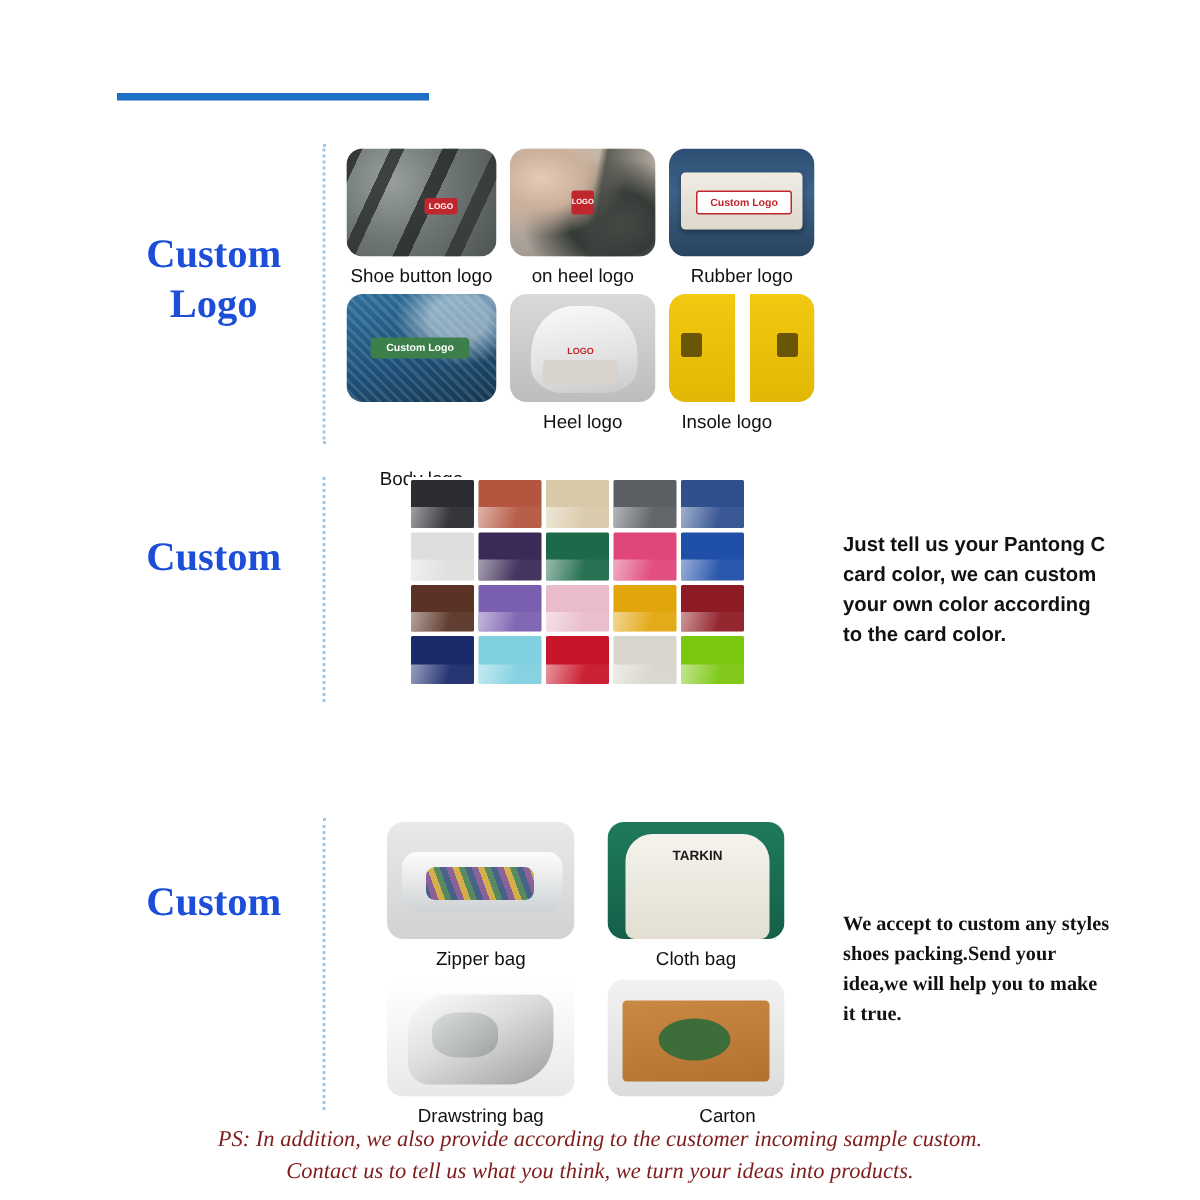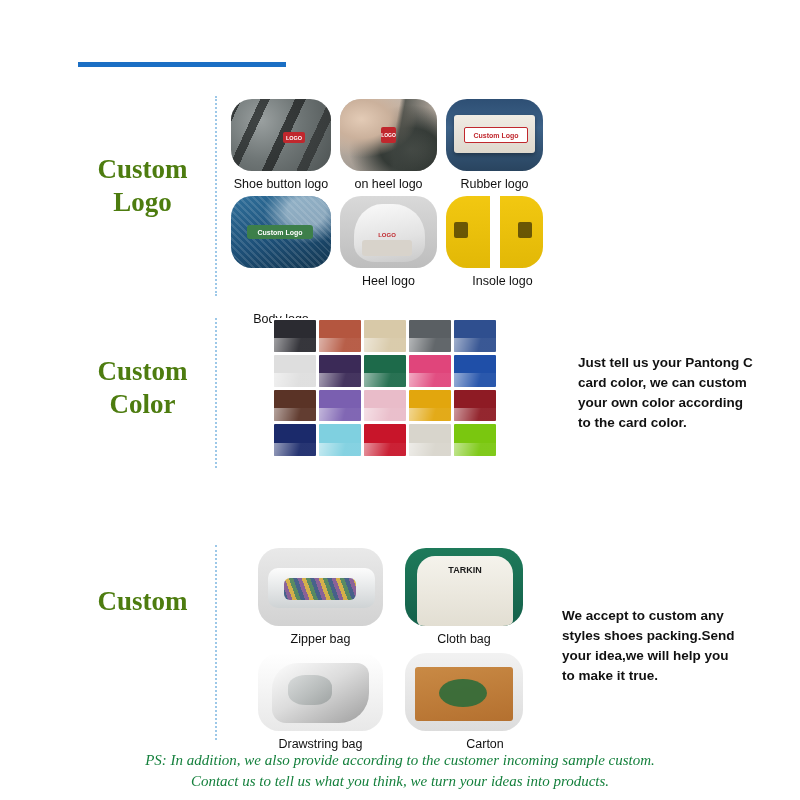--- a/index.html
+++ b/index.html
@@ -41,42 +41,42 @@
     background: #1b6fc4;
   }
   .sec-label {
     position: absolute;
     left: 60px;
     width: 165px;
     font-family: "Liberation Serif", serif;
     font-weight: bold;
     font-size: 27px;
     line-height: 33px;
-    color: #4d7c0f;
+    color: #1d4ed8;
     text-align: center;
   }
   .divider {
     position: absolute;
     left: 215px;
     width: 0px;
     border-left: 2px dotted #9dc8e8;
   }
   .desc {
     position: absolute;
     font-size: 13.5px;
     line-height: 20px;
     font-weight: bold;
     color: #111111;
     width: 185px;
   }
 
   
   .tile {
     position: absolute;
-    border-radius: 21px;
+    border-radius: 11px;
     overflow: hidden;
     box-sizing: border-box;
   }
   .cap {
     position: absolute;
     font-size: 12.5px;
     color: #111111;
     text-align: center;
     white-space: nowrap;
   }
@@ -122,21 +122,21 @@
     height: 42%;
     background: linear-gradient(105deg, rgba(255,255,255,0.55) 0%, rgba(255,255,255,0.05) 60%);
   }
 
   
   .footer-line {
     position: absolute;
     left: 0;
     width: 800px;
     text-align: center;
-    color: #15803d;
+    color: #7f1d1d;
     font-family: "Liberation Serif", serif;
     font-size: 15px;
     font-style: italic;
   }
 </style>
 </head>
 <body>
 
 <div class="page">
 
@@ -192,28 +192,27 @@
     <div class="logo-badge" style="left:34px;top:34px;width:26px;height:10px;background:rgba(0,0,0,0);color:#c0272d;font-size:6px;">LOGO</div>
   </div>
   <div class="cap" style="left:340px;top:274px;width:97px;">Heel logo</div>
 
   <div class="tile" style="left:446px;top:196px;width:97px;height:72px;">
     <div class="ph" style="background:linear-gradient(180deg,#f2c811 0%,#e2b806 100%);"></div>
     <div class="ph" style="left:44px;top:0;width:10px;bottom:0;background:#ffffff;"></div>
     <div class="ph" style="left:8px;top:26px;width:14px;height:16px;background:rgba(0,0,0,0.55);border-radius:2px;"></div>
     <div class="ph" style="left:72px;top:26px;width:14px;height:16px;background:rgba(0,0,0,0.55);border-radius:2px;"></div>
   </div>
-  <div class="cap" style="left:454px;top:274px;width:97px;">Insole logo</div>
+  <div class="cap" style="left:436px;top:274px;width:97px;">Insole logo</div>
 
 
   <div class="divider" style="top:318px;height:150px;"></div>
 
   <div class="sec-label" style="top:355px;">
     <div>Custom</div>
-    <div>Color</div>
   </div>
 
   <div class="swatch-box" id="swatch-grid">
       <div class="sw" style="background: rgb(43, 43, 49);"></div>
       <div class="sw" style="background: rgb(180, 86, 63);"></div>
       <div class="sw" style="background: rgb(216, 201, 168);"></div>
       <div class="sw" style="background: rgb(90, 95, 99);"></div>
       <div class="sw" style="background: rgb(47, 79, 143);"></div>
       <div class="sw" style="background: rgb(222, 222, 222);"></div>
       <div class="sw" style="background: rgb(59, 42, 87);"></div>
@@ -225,21 +224,21 @@
       <div class="sw" style="background: rgb(233, 188, 201);"></div>
       <div class="sw" style="background: rgb(226, 166, 13);"></div>
       <div class="sw" style="background: rgb(142, 27, 36);"></div>
       <div class="sw" style="background: rgb(27, 42, 107);"></div>
       <div class="sw" style="background: rgb(127, 208, 224);"></div>
       <div class="sw" style="background: rgb(200, 21, 42);"></div>
       <div class="sw" style="background: rgb(216, 213, 204);"></div>
       <div class="sw" style="background: rgb(122, 199, 15);"></div>
     </div>
 
-  <div class="desc" style="left:562px;top:353px;width:175px;margin-left:16px;">Just tell us your Pantong C card color, we can custom your own color according to the card color.</div>
+  <div class="desc" style="left:562px;top:353px;width:175px;">Just tell us your Pantong C card color, we can custom your own color according to the card color.</div>
 
   <div class="divider" style="top:545px;height:195px;"></div>
 
   <div class="sec-label" style="top:585px;">
     <div>Custom</div>
   </div>
 
   <div class="tile" style="left:258px;top:548px;width:125px;height:78px;">
     <div class="ph" style="background:linear-gradient(180deg,#e9e9e9 0%,#d2d2d2 100%);"></div>
     <div class="ph" style="left:10px;top:20px;right:8px;height:40px;background:linear-gradient(180deg,rgba(255,255,255,0.9) 0%,rgba(205,210,212,0.85) 100%);border-radius:10px;"></div>
@@ -263,18 +262,18 @@
   </div>
   <div class="cap" style="left:258px;top:737px;width:125px;">Drawstring bag</div>
 
   <div class="tile" style="left:405px;top:653px;width:118px;height:78px;">
     <div class="ph" style="background:linear-gradient(180deg,#f2f2f2 0%,#dcdcdc 100%);"></div>
     <div class="ph" style="left:10px;top:14px;right:10px;bottom:10px;background:linear-gradient(170deg,#c98a45 0%,#b4702f 100%);border-radius:3px;"></div>
     <div class="ph" style="left:34px;top:26px;width:48px;height:28px;background:#2f6b3a;border-radius:50%;opacity:0.9;"></div>
   </div>
   <div class="cap" style="left:426px;top:737px;width:118px;">Carton</div>
 
-  <div class="desc" style="left:562px;top:606px;width:180px;">We accept to custom any styles shoes packing.Send your idea,we will help you to make it true.</div>
+  <div class="desc" style="left:562px;top:606px;width:180px;font-family:Liberation Serif, serif;">We accept to custom any styles shoes packing.Send your idea,we will help you to make it true.</div>
 
   <div class="footer-line" style="top:752px;">PS: In addition, we also provide according to the customer incoming sample custom.</div>
   <div class="footer-line" style="top:773px;">Contact us to tell us what you think, we turn your ideas into products.</div>
 
 </div>
 
 </body></html>

